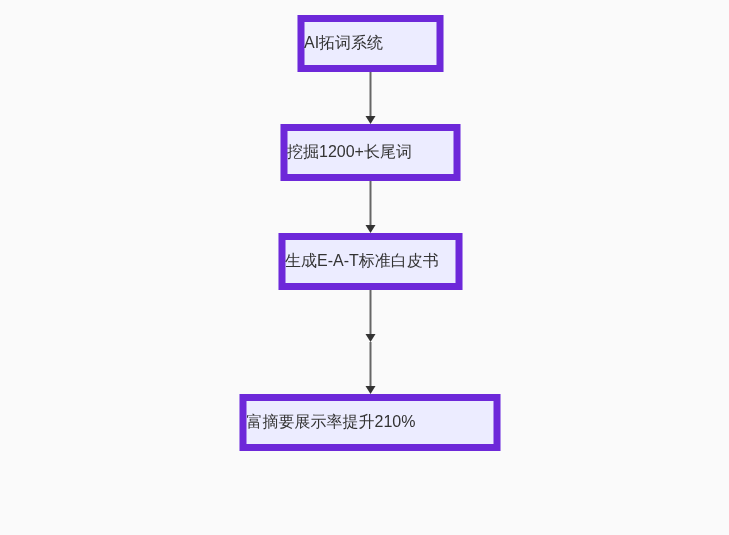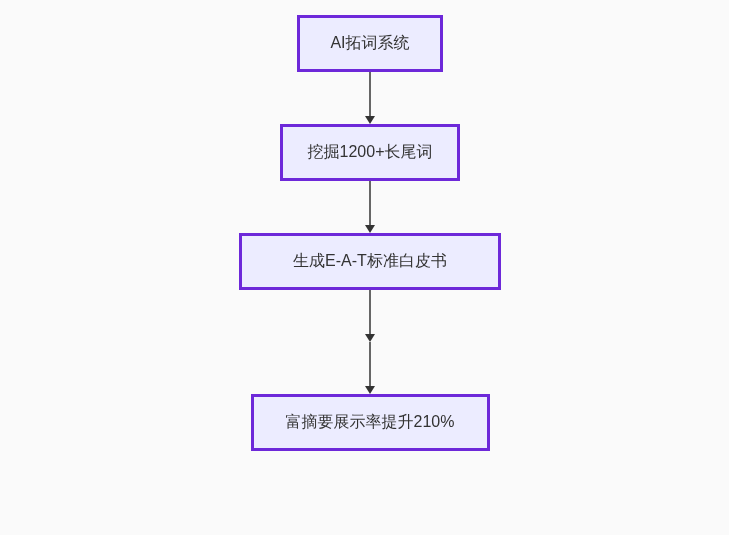--- a/index.html
+++ b/index.html
@@ -18,35 +18,34 @@
     position: absolute;
     left: 370px;
     top: 15px;
     transform: translateX(-50%);
     display: flex;
     flex-direction: column;
     align-items: center;
   }
   .node {
     background: #ececff;
-    border: 3px solid #6d28d9;
+    border: 7px solid #6d28d9;
     color: #333333;
     font-size: 16px;
     height: 57px;
     box-sizing: border-box;
     display: flex;
     align-items: center;
-    justify-content: center;
     white-space: nowrap;
   }
   .n1 { width: 146px; }
   .n2 { width: 180px; }
-  .n3 { width: 262px; }
+  .n3 { width: 184px; }
   .n4 { width: 214px; }
-  .n5 { width: 239px; }
+  .n5 { width: 261px; }
   .arrow {
     height: 52px;
     display: flex;
     flex-direction: column;
     align-items: center;
   }
   .arrow .line {
     width: 2px;
     flex: 1;
     background: #666666;

